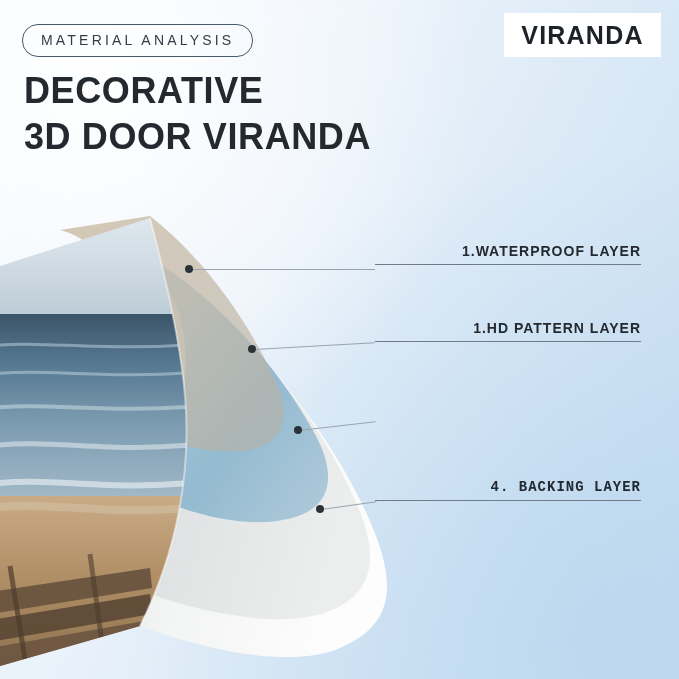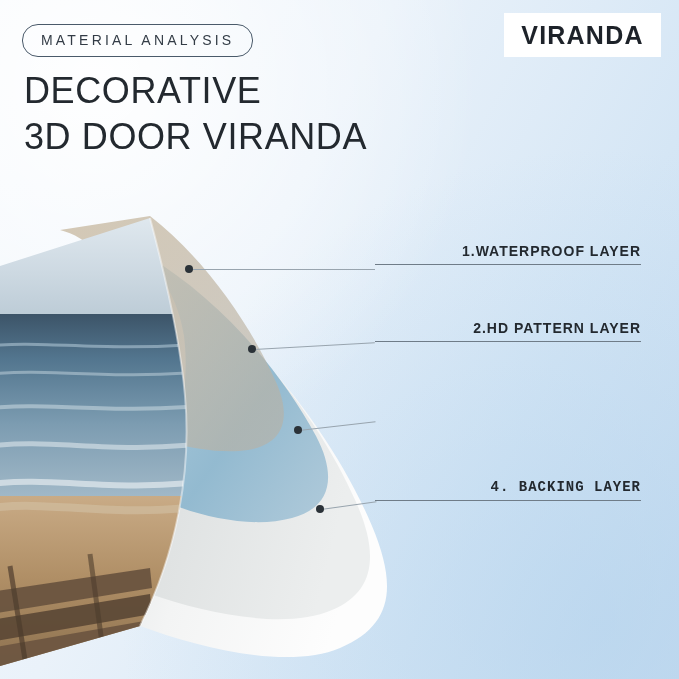--- a/index.html
+++ b/index.html
@@ -43,21 +43,21 @@
     white-space: nowrap;
   }
   #title-block {
     position: absolute;
     left: 24px;
     top: 68px;
     color: #23292f;
   }
   .title-line {
     font-size: 36px;
-    font-weight: normal;
+    font-weight: bold;
     letter-spacing: 0.6px;
     line-height: 1.27;
     white-space: nowrap;
   }
   #brand-box {
     position: absolute;
     right: 18px;
     top: 13px;
     width: 157px;
     height: 44px;
@@ -226,21 +226,21 @@
   <div class="lead-line" style="left:189px; top:269px; width:186px;"></div>
   <div class="lead-dot" style="left:185px; top:265px;"></div>
   <div class="callout" style="left:375px; top:243px; width:266px;">
     <div class="callout-label">1.WATERPROOF LAYER</div>
     <div class="callout-rule"></div>
   </div>
 
   <div class="lead-line" style="left:253px; top:349px; width:122px; transform: rotate(-3.2deg);"></div>
   <div class="lead-dot" style="left:248px; top:345px;"></div>
   <div class="callout" style="left:375px; top:320px; width:266px;">
-    <div class="callout-label">2.HD PATTERN LAYER</div>
+    <div class="callout-label">1.HD PATTERN LAYER</div>
     <div class="callout-rule"></div>
   </div>
 
   <div class="lead-line" style="left:299px; top:430px; width:77px; transform: rotate(-6.5deg);"></div>
   <div class="lead-dot" style="left:294px; top:426px;"></div>
 
   <div class="lead-line" style="left:321px; top:509px; width:56px; transform: rotate(-8deg);"></div>
   <div class="lead-dot" style="left:316px; top:505px;"></div>
   <div class="callout" style="left:375px; top:479px; width:266px;font-family:Liberation Mono, monospace;">
     <div class="callout-label">4. BACKING LAYER</div>

